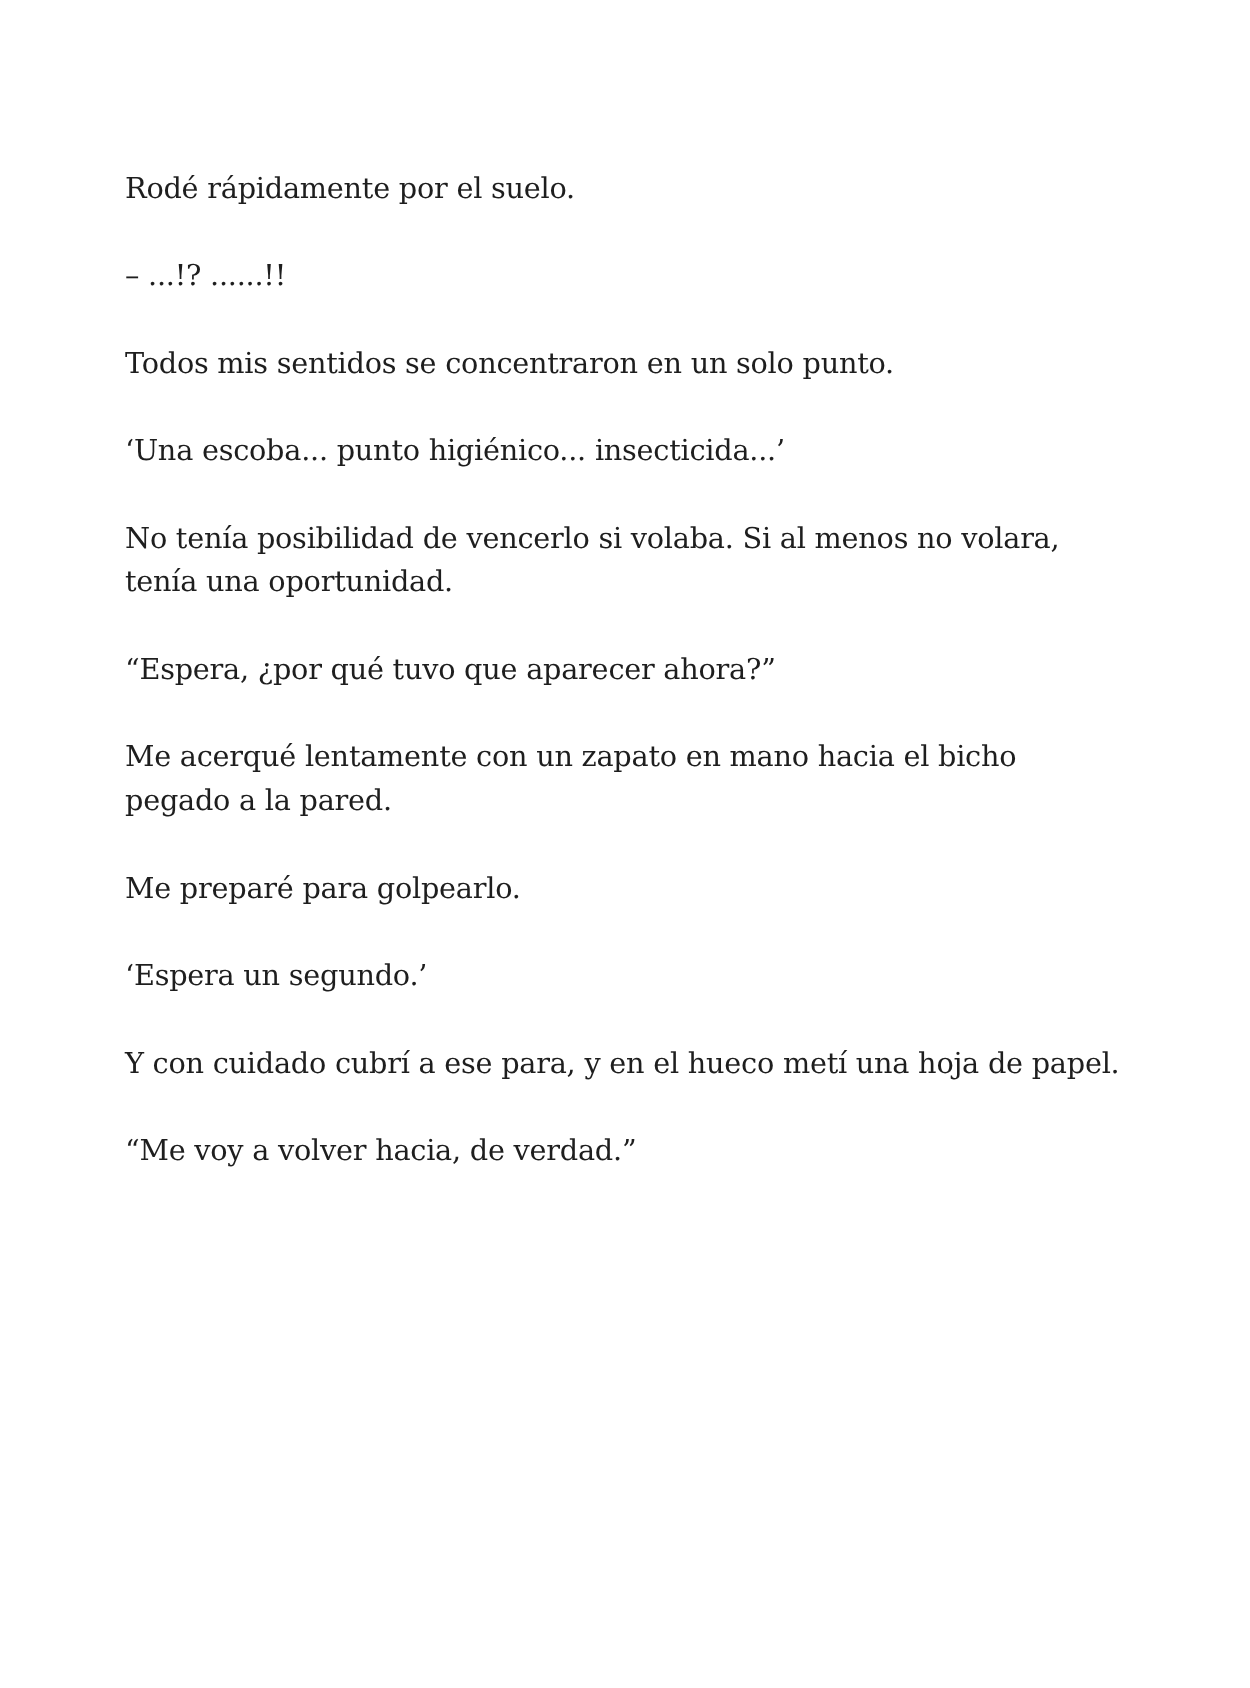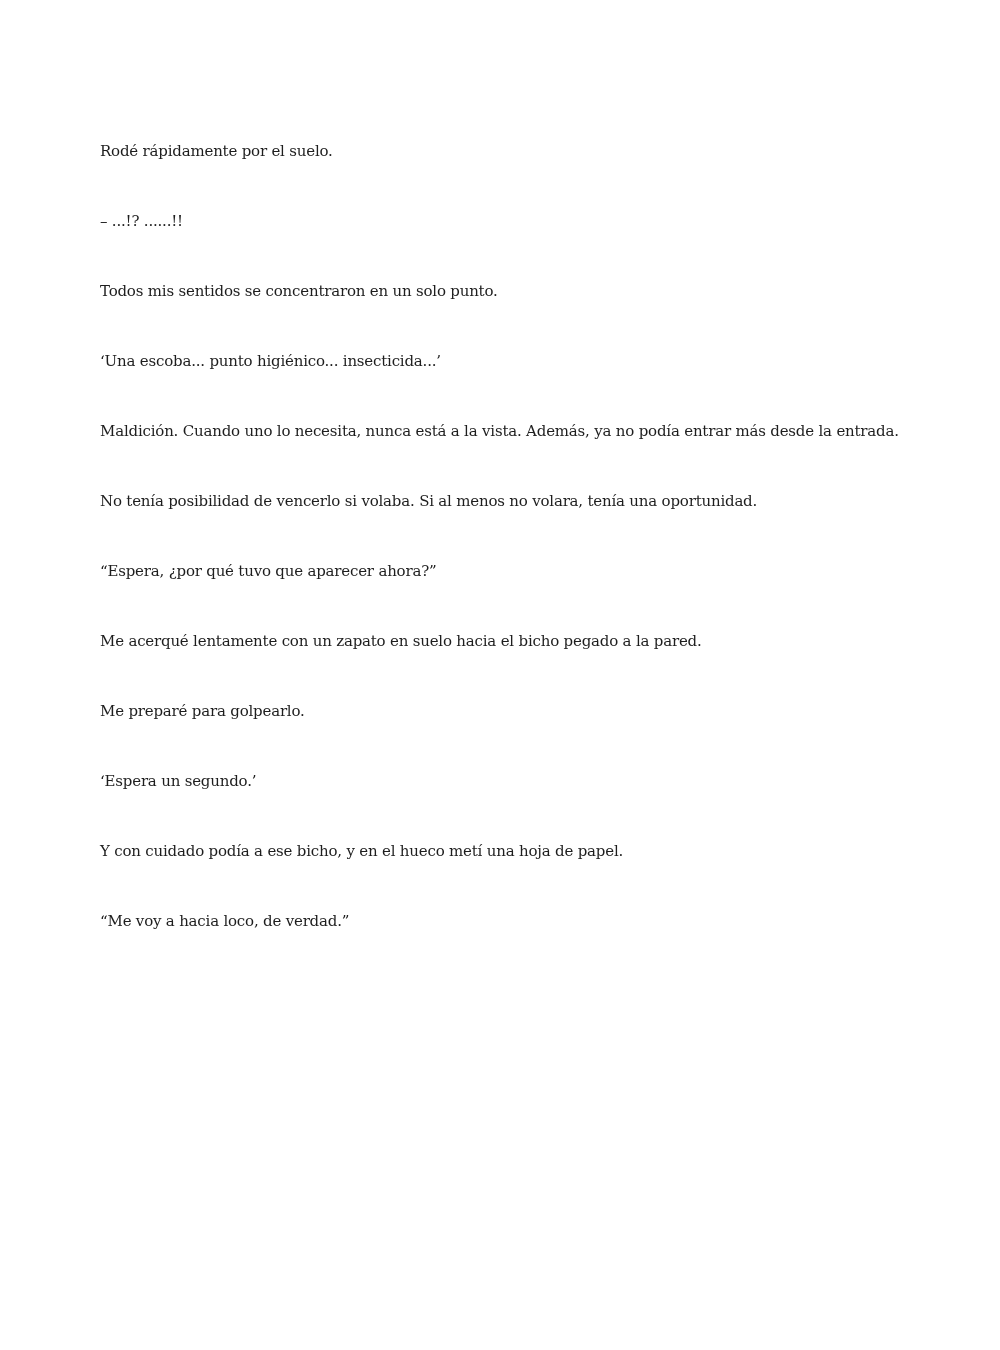--- a/index.html
+++ b/index.html
@@ -12,38 +12,37 @@
       height: 1350px;
       position: relative;
       overflow: hidden;
     }
     .page {
       position: absolute;
       left: 100px;
       top: 134px;
       width: 800px;
       font-family: "DejaVu Serif", "Liberation Serif", serif;
-      font-size: 15px;
+      font-size: 23px;
       color: #1e1e1e;
       letter-spacing: -0.2px;
     }
     .para {
       margin: 0 0 35px 0;
       line-height: 35px;
     }
   </style>
 </head>
 <body>
 
 <div class="page">
   <p class="para">Rodé rápidamente por el suelo.</p>
   <p class="para">– ...!? ......!!</p>
   <p class="para">Todos mis sentidos se concentraron en un solo punto.</p>
   <p class="para">‘Una escoba... punto higiénico... insecticida...’</p>
-  <p class="para">Maldición. Cuando uno lo necesita, nunca está a la vista. Además, ya no podía entrar más desde la entrada.</p>
   <p class="para">No tenía posibilidad de vencerlo si volaba. Si al menos no volara, tenía una oportunidad.</p>
   <p class="para">“Espera, ¿por qué tuvo que aparecer ahora?”</p>
-  <p class="para">Me acerqué lentamente con un zapato en suelo hacia el bicho pegado a la pared.</p>
+  <p class="para">Me acerqué lentamente con un zapato en mano hacia el bicho pegado a la pared.</p>
   <p class="para">Me preparé para golpearlo.</p>
   <p class="para">‘Espera un segundo.’</p>
-  <p class="para">Y con cuidado podía a ese bicho, y en el hueco metí una hoja de papel.</p>
-  <p class="para">“Me voy a hacia loco, de verdad.”</p>
+  <p class="para">Y con cuidado cubrí a ese para, y en el hueco metí una hoja de papel.</p>
+  <p class="para">“Me voy a volver hacia, de verdad.”</p>
 </div>
 
 </body></html>

